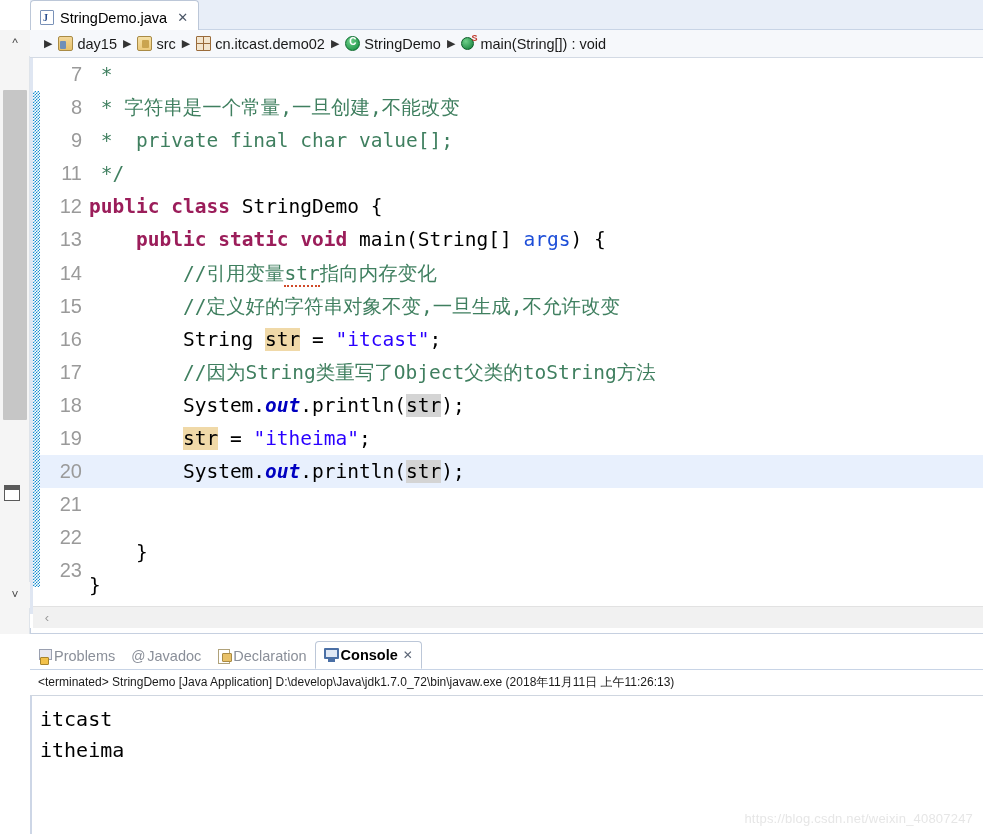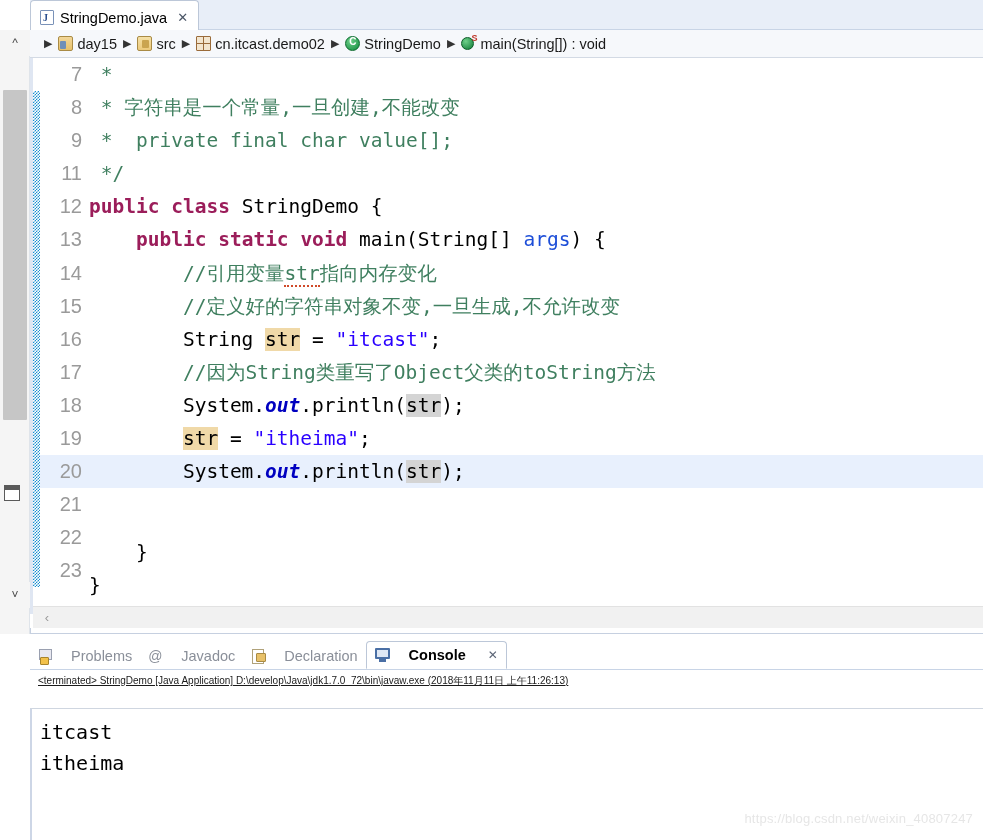--- a/index.html
+++ b/index.html
@@ -105,41 +105,41 @@
 
   
   .collapse-widget { position:absolute; left:4px; top:485px; width:16px; height:16px;
                      border:1px solid #5a5a5a; background:#fff; }
   .collapse-widget::before{content:"";position:absolute;left:0;top:0;right:0;height:4px;background:#5a5a5a;}
 
   
   .console-part { position:absolute; left:30px; top:640px; right:0; bottom:0; background:#fff; }
   .view-tabs { position:relative; height:30px; display:flex; align-items:flex-end;
                border-bottom:1px solid #c8d4e6; background:#ffffff; }
-  .vtab { display:flex; align-items:center; gap:19px; height:26px; padding:0 8px;
+  .vtab { display:flex; align-items:center; gap:2px; height:26px; padding:0 8px;
           font-size:14.5px; color:#8a8f99; white-space:nowrap;margin-top:23px; }
   .vtab.active { background:#fff; color:#000; font-weight:bold;
                  border:1px solid #bcc7d8; border-bottom:1px solid #fff;
                  border-top-left-radius:4px; border-top-right-radius:4px; height:28px; }
   .vtab .x { color:#5a6475; font-size:12px; font-weight:normal; margin-left:3px; }
 
   .ic-problems{width:14px;height:14px;position:relative;}
   .ic-problems::before{content:"";position:absolute;left:1px;top:0;width:11px;height:9px;background:#e8e8f0;border:1px solid #9aa0b0;}
   .ic-problems::after{content:"";position:absolute;left:2px;top:8px;width:7px;height:6px;background:#f2c14a;border:1px solid #a8842c;border-radius:1px;}
   .ic-javadoc{width:14px;height:14px;color:#8a8f99;font-size:14px;line-height:14px;text-align:center;}
   .ic-decl{width:14px;height:14px;position:relative;}
   .ic-decl::before{content:"";position:absolute;left:1px;top:0;width:10px;height:13px;background:#fff;border:1px solid #b0a27a;}
   .ic-decl::after{content:"";position:absolute;left:5px;top:4px;width:8px;height:7px;background:#e8c169;border:1px solid #a98b45;border-radius:1px;}
   .ic-console{width:15px;height:14px;position:relative;}
   .ic-console::before{content:"";position:absolute;left:0;top:0;width:15px;height:11px;background:#4a6fa5;border:1px solid #2e4straw;border-radius:1px;}
   .ic-console .scr{position:absolute;left:2px;top:2px;width:11px;height:7px;background:#dfe8f5;}
   .ic-console .base{position:absolute;left:4px;top:11px;width:7px;height:3px;background:#4a6fa5;}
 
-  .console-header { position:relative; padding:4px 0 20px 8px; font-size:10px; color:#1a1a1a;
-                    white-space:nowrap; border-bottom:1px solid #cfd6e0;text-decoration:underline; }
+  .console-header { position:relative; padding:4px 0 4px 8px; font-size:12px; color:#1a1a1a;
+                    white-space:nowrap; border-bottom:1px solid #cfd6e0; }
   .console-body { position:relative; padding:8px 0 0 8px; border-left:2px solid #cdd6e6;
                   height:calc(100% - 62px); background:#fff; }
   .console-line { font-family:"DejaVu Sans Mono", monospace; font-size:20px; line-height:31px; color:#000; }
 
   .watermark { position:absolute; right:10px; bottom:14px; font-size:13px; color:#e6e6e6;
                font-family:"Liberation Sans", sans-serif; letter-spacing:0.2px;text-align:center; }
 </style>
 </head>
 <body>
 

